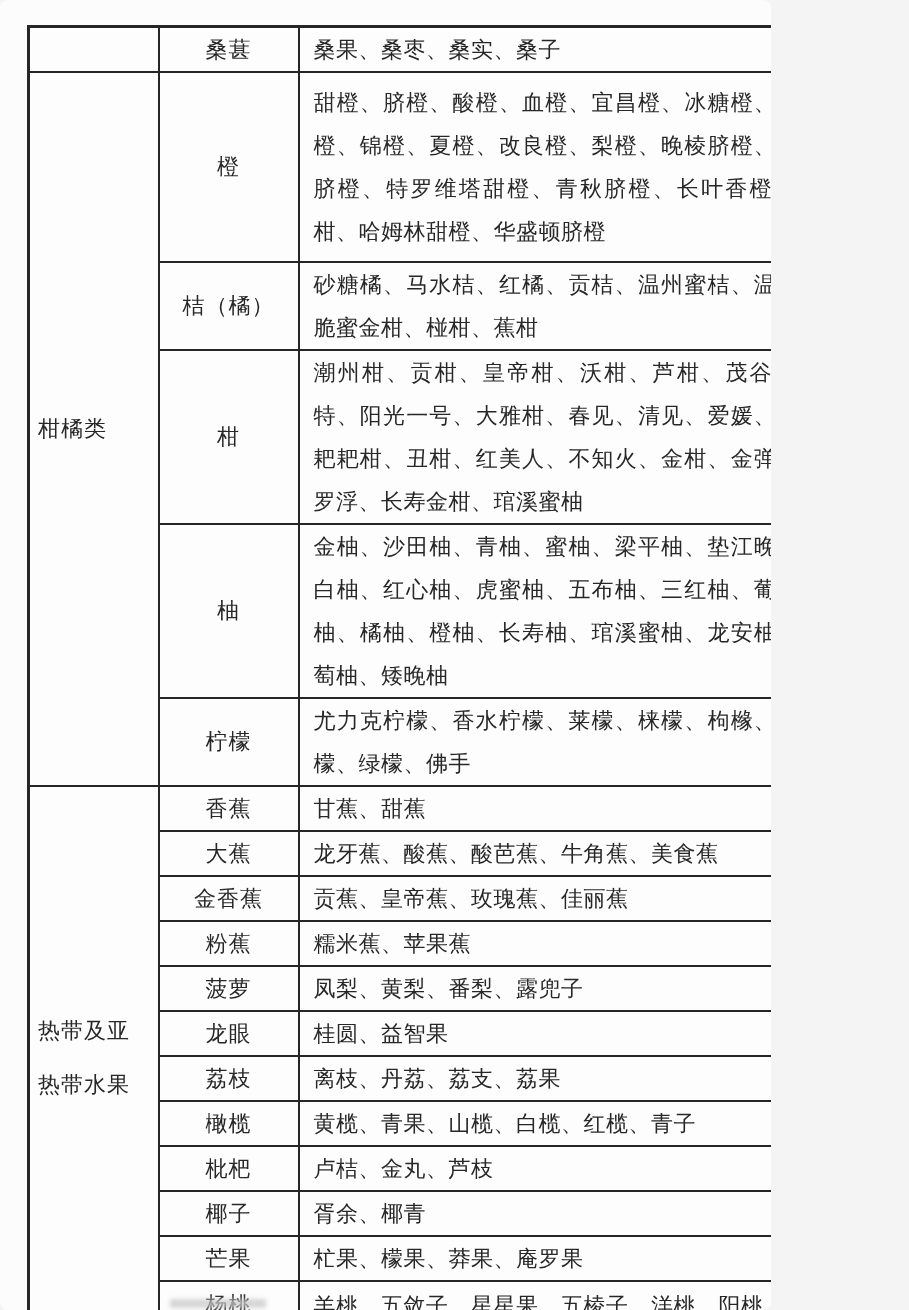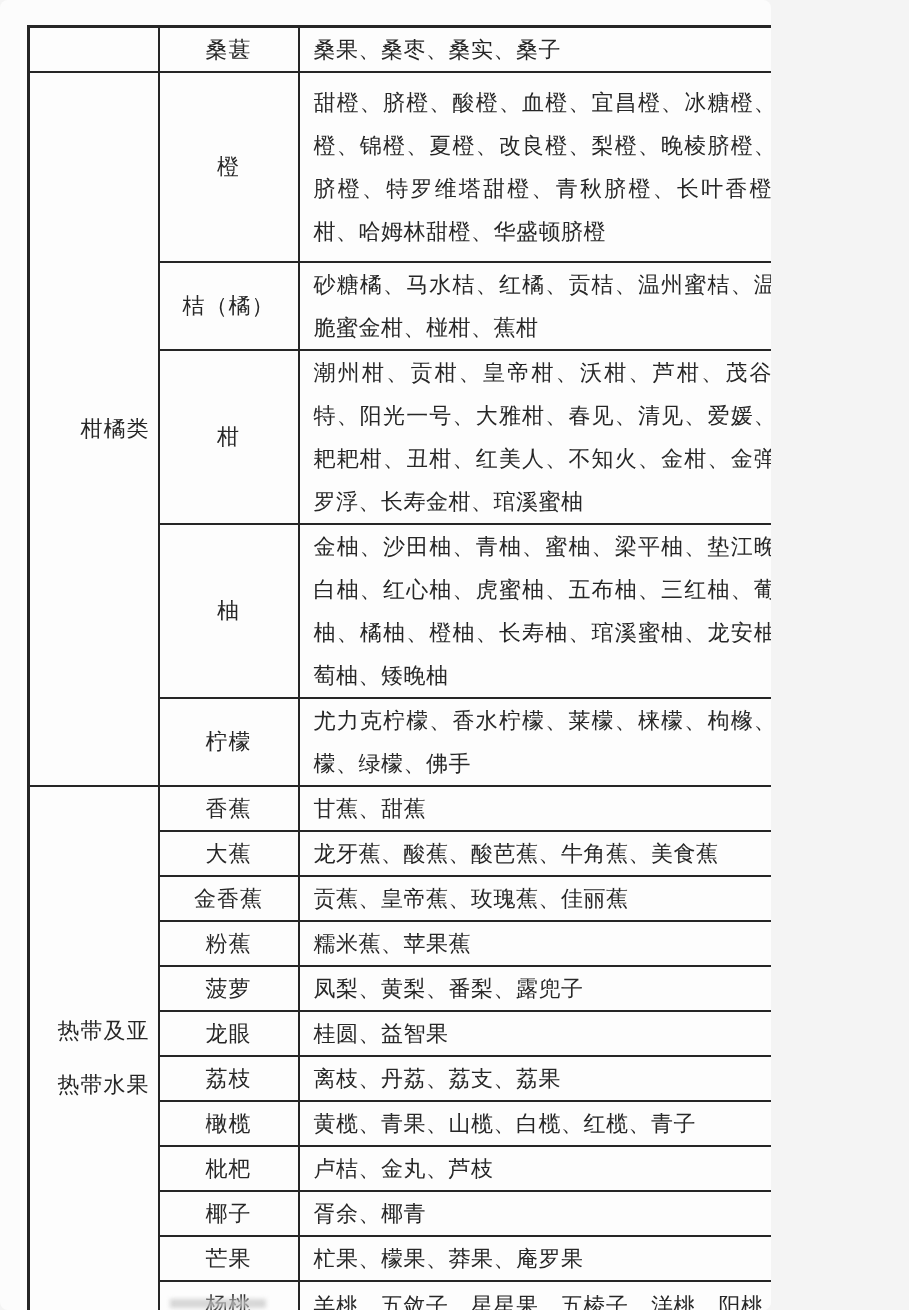--- a/index.html
+++ b/index.html
@@ -26,21 +26,21 @@
   table.fruit-table, table.fruit-table td {
     border: 2px solid #262626;
   }
   table.fruit-table { border-width: 3px; }
   td {
     vertical-align: middle;
     font-size: 22px;
     color: #272727;
   }
   td.cat {
-    text-align: right;
+    text-align: left;
     line-height: 54px;
     padding: 16px 8px;
     letter-spacing: 1px;
   }
   td.type {
     text-align: center;
     line-height: 30px;
     padding: 0 4px;
     letter-spacing: 1px;
   }

